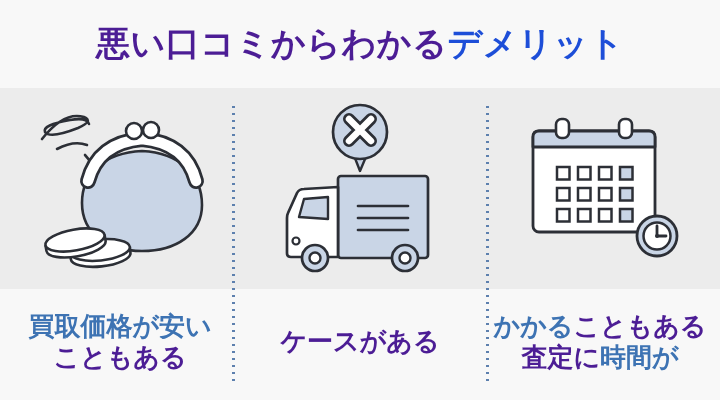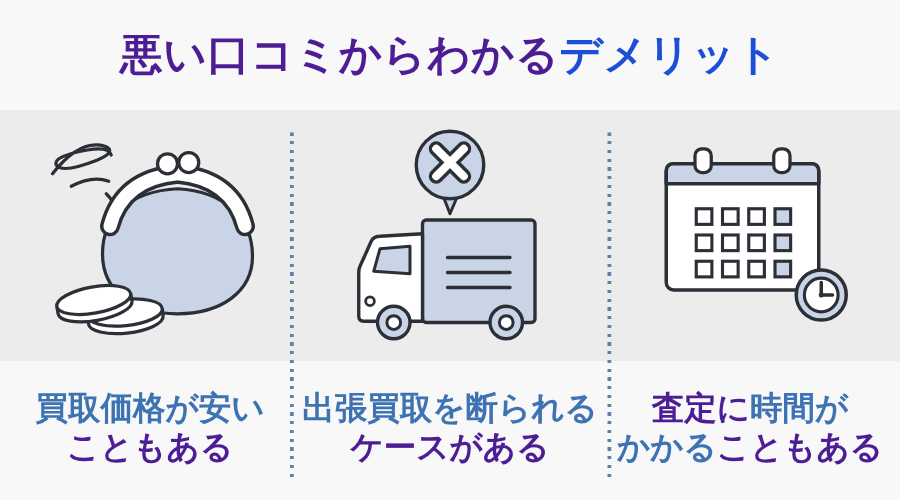--- a/index.html
+++ b/index.html
@@ -145,27 +145,26 @@
   </div>
 
   <div class="captions-row">
 
     <div class="col caption">
       <div class="line"><span class="accent">買取価格が安い</span></div>
       <div class="line"><span class="dark">こともある</span></div>
     </div>
 
     <div class="col caption">
-      <div class="line"><span class="accent">出張買取を断られる</span></div>
       <div class="line"><span class="dark">ケースがある</span></div>
     </div>
 
     <div class="col caption">
+      <div class="line"><span class="accent">かかる</span><span class="dark">こともある</span></div>
       <div class="line"><span class="dark">査定に</span><span class="accent">時間が</span></div>
-      <div class="line"><span class="accent">かかる</span><span class="dark">こともある</span></div>
     </div>
 
   </div>
 
   <div class="divider left"></div>
   <div class="divider right"></div>
 
 </div>
 
 </body></html>

